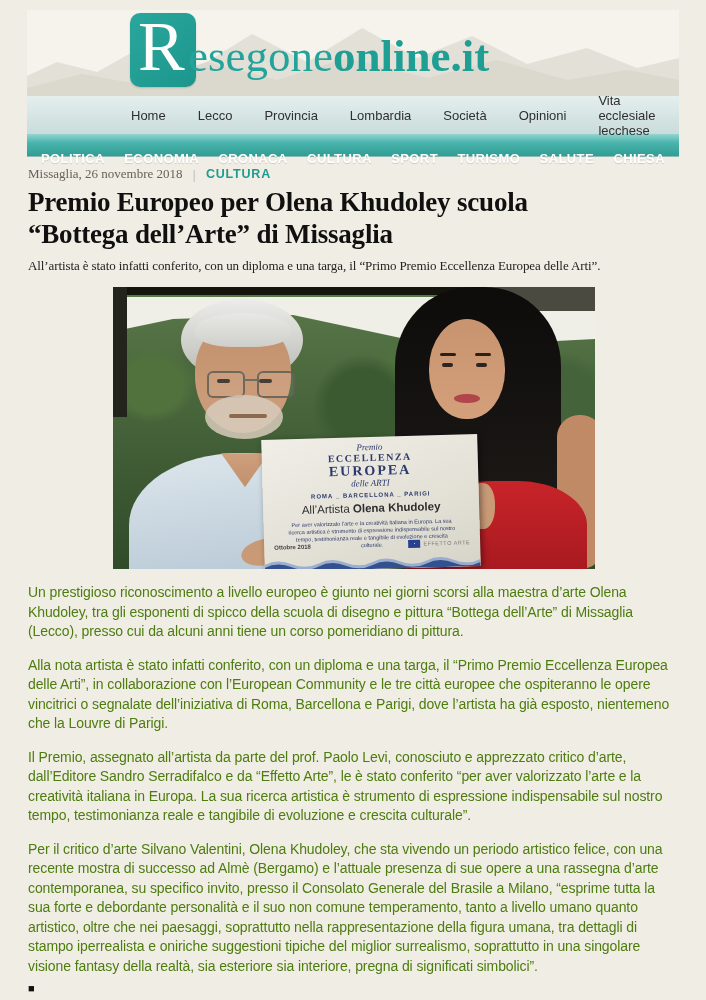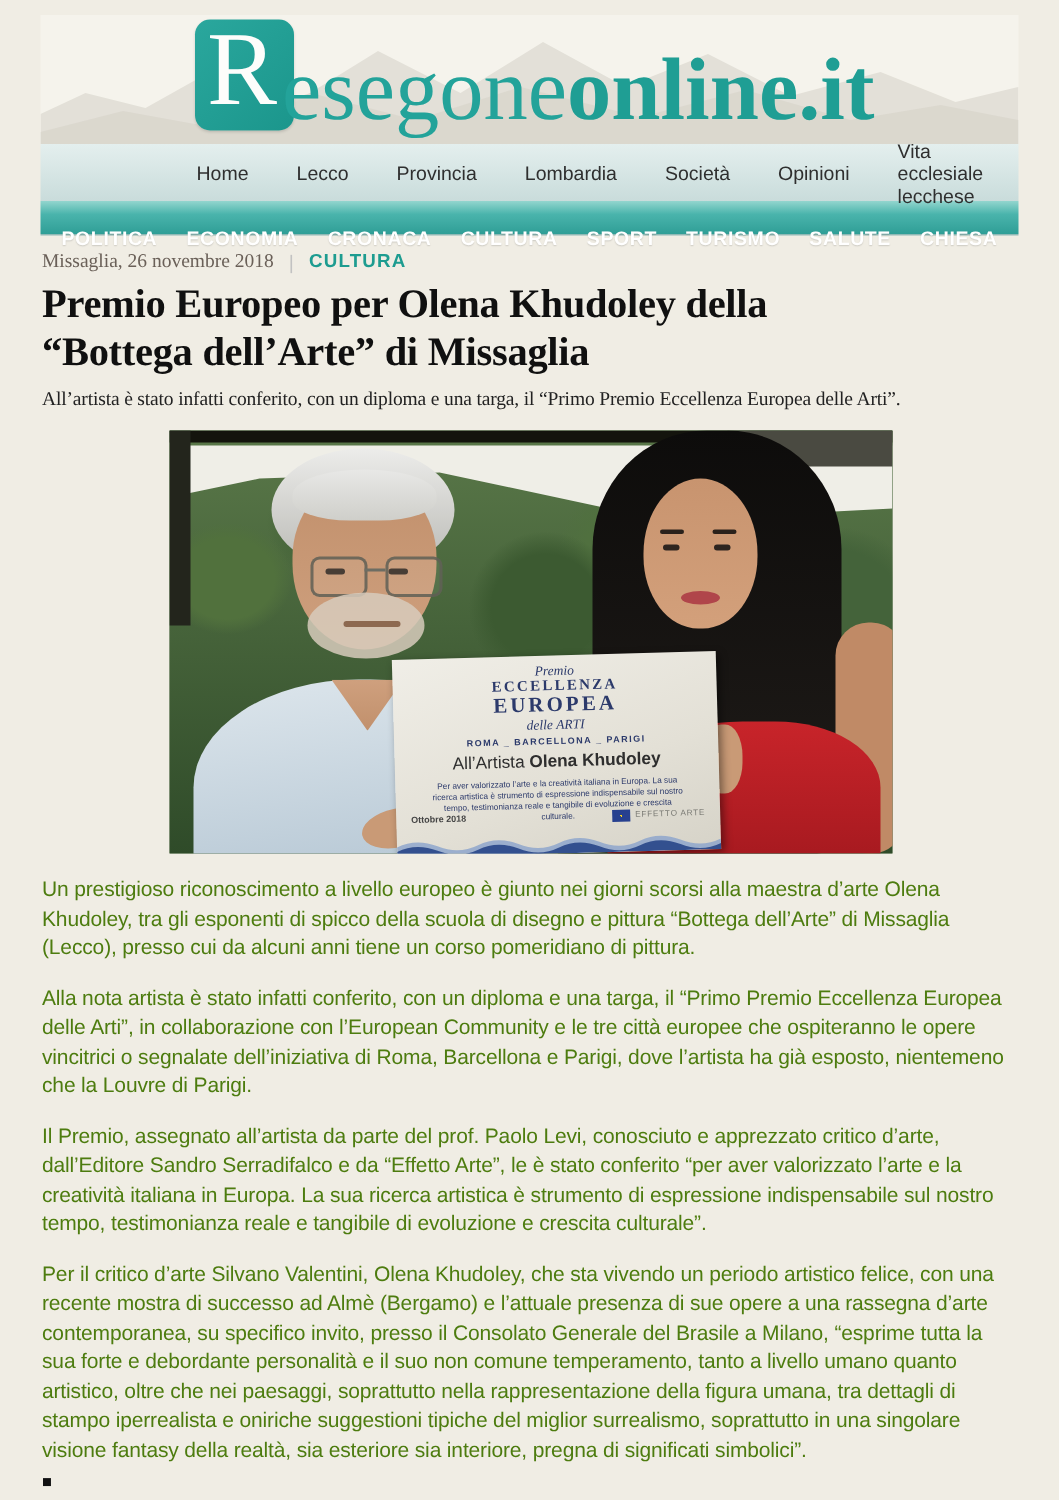--- a/index.html
+++ b/index.html
@@ -6,21 +6,21 @@
   body{width:706px;height:1000px;overflow:hidden;background:#f0ede4;font-family:"Liberation Sans",sans-serif;}
   .page{position:relative;width:706px;height:1000px;}
 
   
   .banner{position:relative;margin:10px auto 0;width:652px;height:86px;background:#f5f3ec;overflow:visible;}
   .mountains{position:absolute;left:0;top:0;width:652px;height:86px;}
   .logo{position:absolute;left:0;top:0;width:652px;height:86px;cursor:pointer;}
   .logo-tile{position:absolute;left:103px;top:3px;width:66px;height:74px;border-radius:10px;
     background:linear-gradient(135deg,#2aa79d,#1b968c);box-shadow:0 1px 2px rgba(0,0,0,.15);}
   .logo-tile span{position:absolute;left:8px;top:-6px;font-family:"Liberation Serif",serif;font-size:70px;color:#fdfdfb;}
-  .logo-text{position:absolute;left:161px;bottom:2px;font-family:"Liberation Serif",serif;font-size:59px;color:#23a39a;letter-spacing:0px;white-space:nowrap;}
+  .logo-text{position:absolute;left:161px;bottom:14px;font-family:"Liberation Serif",serif;font-size:45px;color:#23a39a;letter-spacing:0px;white-space:nowrap;}
   .lt-bold{font-weight:bold;color:#1f9e94;}
 
   
   .nav1{margin:0 auto;width:652px;height:38px;display:flex;align-items:center;box-sizing:border-box;padding-left:88px;
     background:linear-gradient(#e4efee,#c9dcdb);}
   .nav1 a{padding:0 16px;font-size:13px;color:#2f2f2f;text-decoration:none;cursor:pointer;}
   .nav2{margin:0 auto;width:652px;height:23px;display:flex;align-items:center;justify-content:space-between;box-sizing:border-box;padding:0 14px;
     background:linear-gradient(#93d5ce 0%,#4ab4ac 40%,#2f9e96 100%);border-bottom:1px solid #8fb9b5;}
   .nav2 a{font-size:13px;font-weight:bold;color:#ffffff;letter-spacing:.4px;text-decoration:none;cursor:pointer;text-shadow:0 1px 1px rgba(0,0,0,.15);margin-top:27px;}
 
@@ -144,21 +144,21 @@
   </nav>
 
   <div class="article">
 
     <div class="meta">
       <span class="date">Missaglia, 26 novembre 2018</span>
       <span class="sep">|</span>
       <a class="category">CULTURA</a>
     </div>
 
-    <h1>Premio Europeo per Olena Khudoley della “Bottega dell’Arte” di Missaglia</h1>
+    <h1>Premio Europeo per Olena Khudoley scuola “Bottega dell’Arte” di Missaglia</h1>
     <p class="subtitle">All’artista è stato infatti conferito, con un diploma e una targa, il “Primo Premio Eccellenza Europea delle Arti”.</p>
 
     <div class="photo">
       <div class="ph-trees"></div>
       <svg class="ph-canopy" width="482" height="70" viewBox="0 0 482 70">
         <polygon fill="#efeee7" points="12,10 482,10 482,52 330,60 180,28 60,32 12,42"></polygon>
       </svg>
       <div class="ph-roof"></div>
       <div class="ph-roof2"></div>
       <div class="ph-post"></div>

